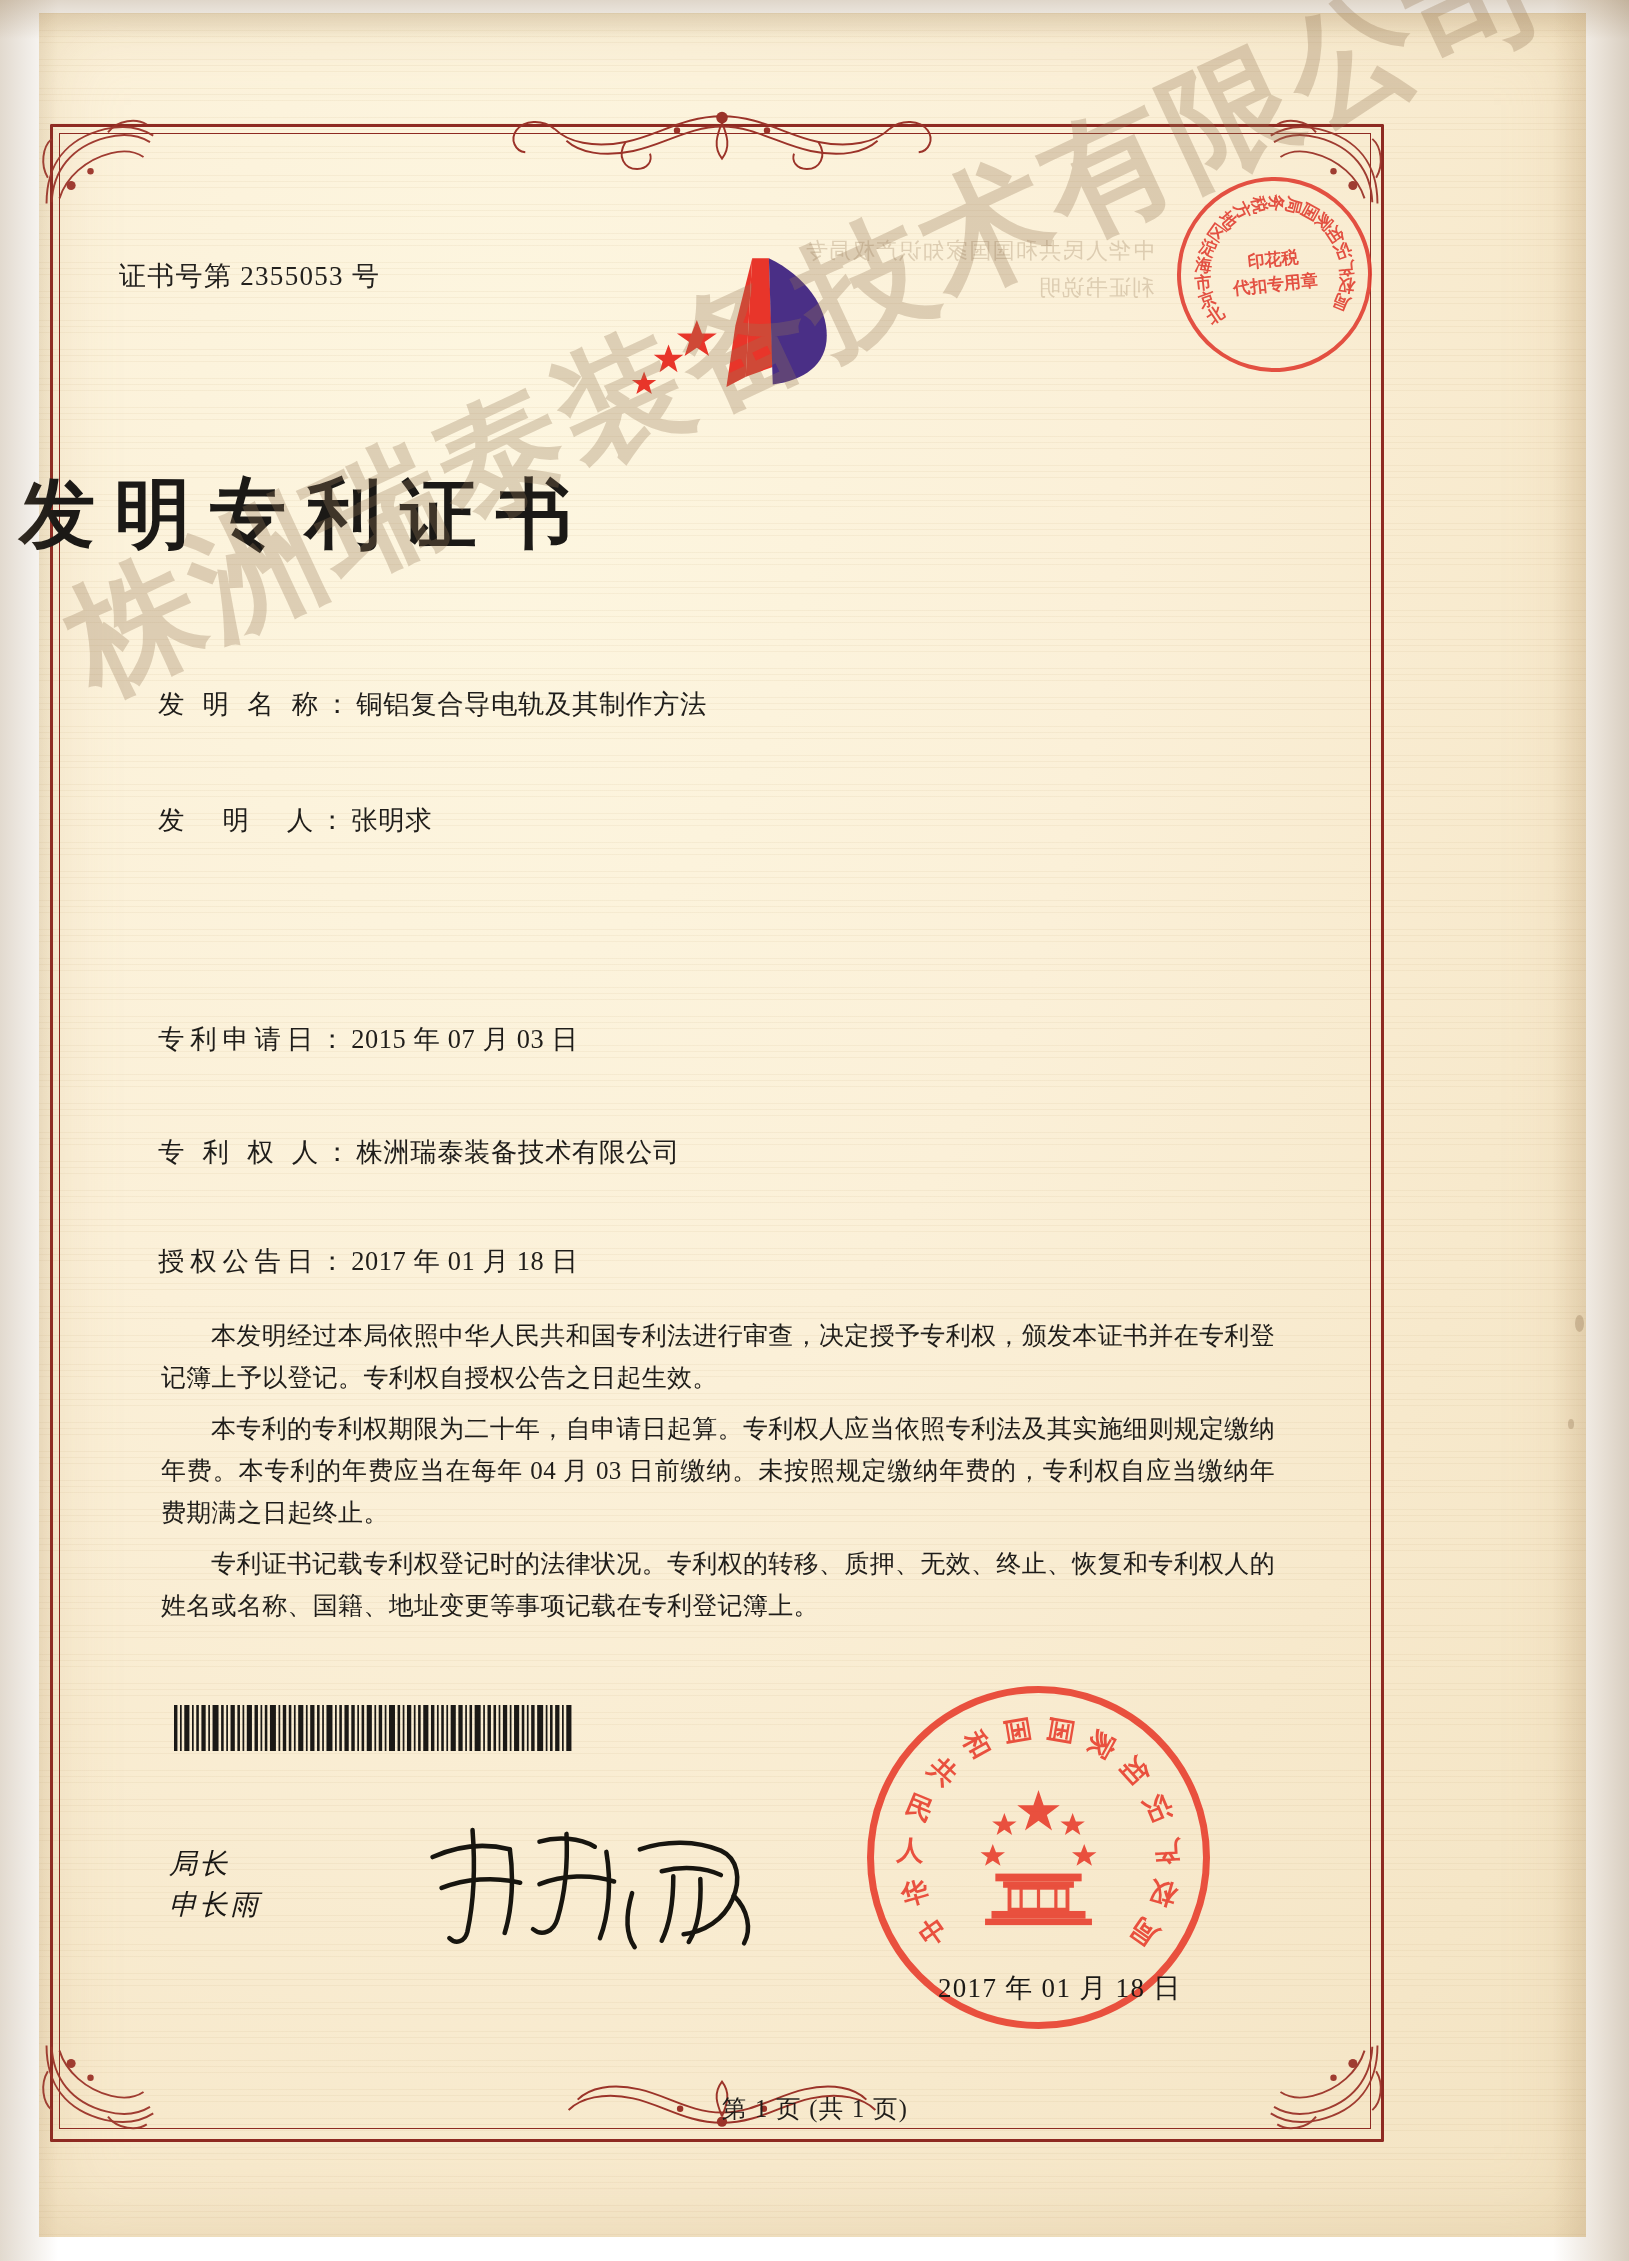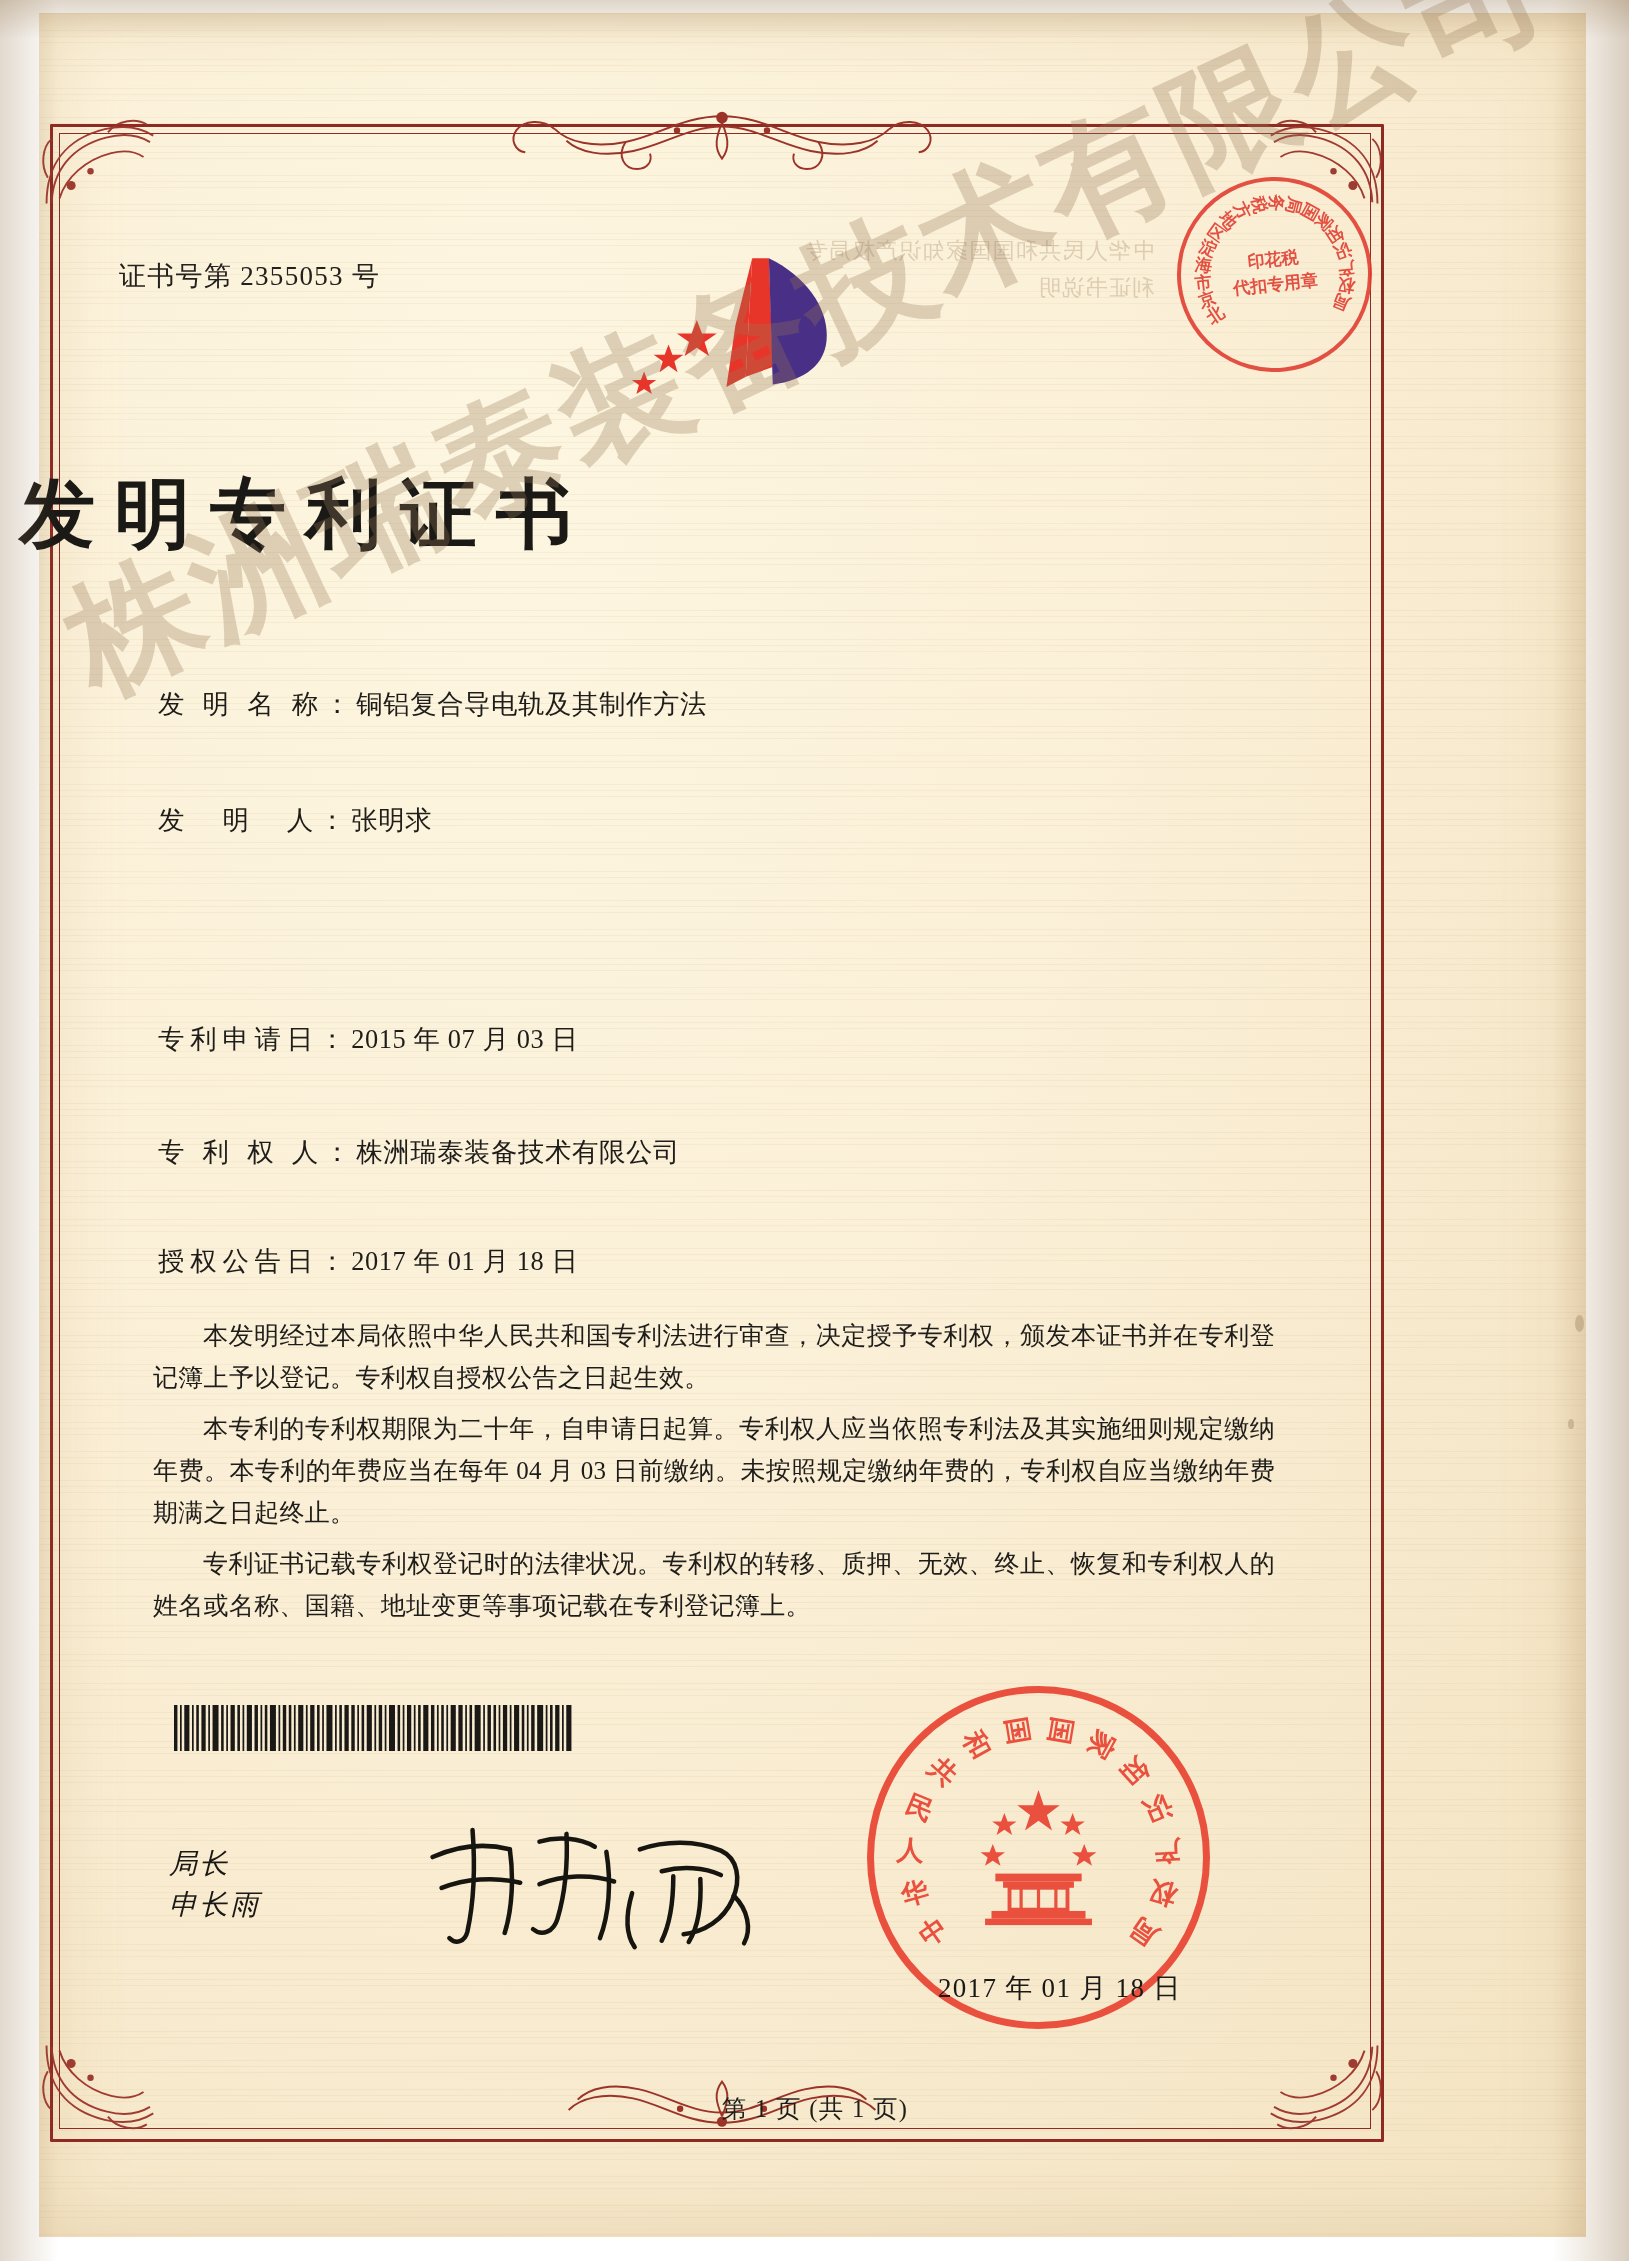--- a/index.html
+++ b/index.html
@@ -226,21 +226,21 @@
     left: 153px;
     top: 1315px;
     width: 1122px;
     font-size: 25px;
     line-height: 1.68;
     color: #1f1d1a;
     letter-spacing: 0.3px;
     text-align: justify;
   }
   #body-text p {
-    margin: 0 0 9px 0;
+    margin: 0 0 9px 8px;
     text-indent: 50px;
   }
 
   
   #barcode {
     position: absolute;
     left: 174px;
     top: 1705px;
     width: 400px;
     height: 46px;

